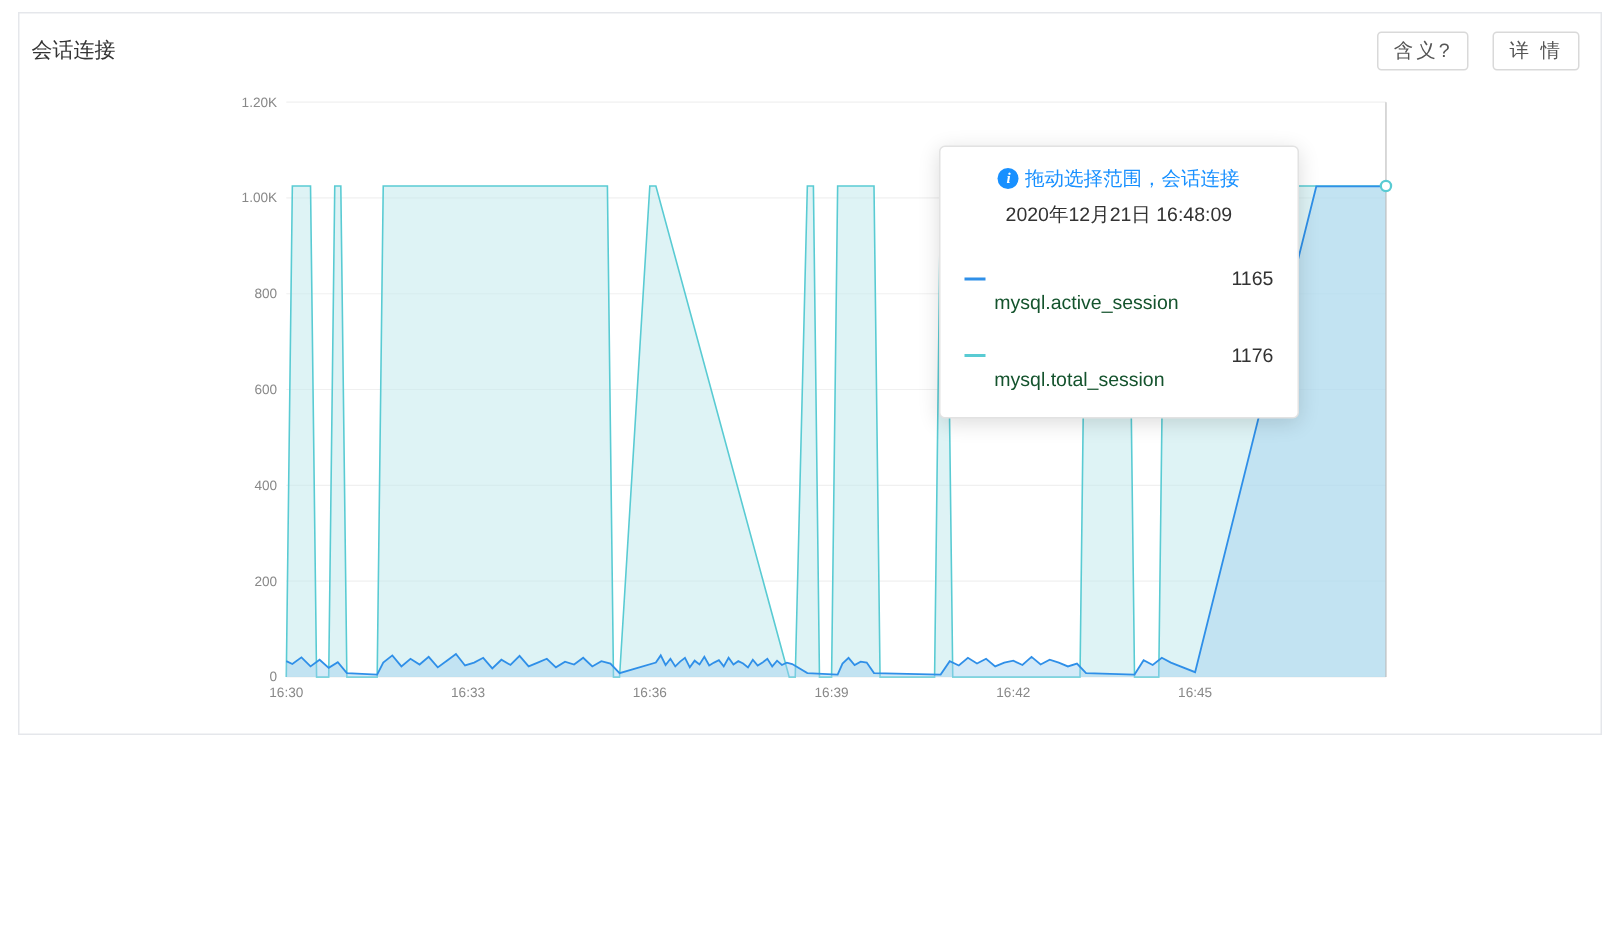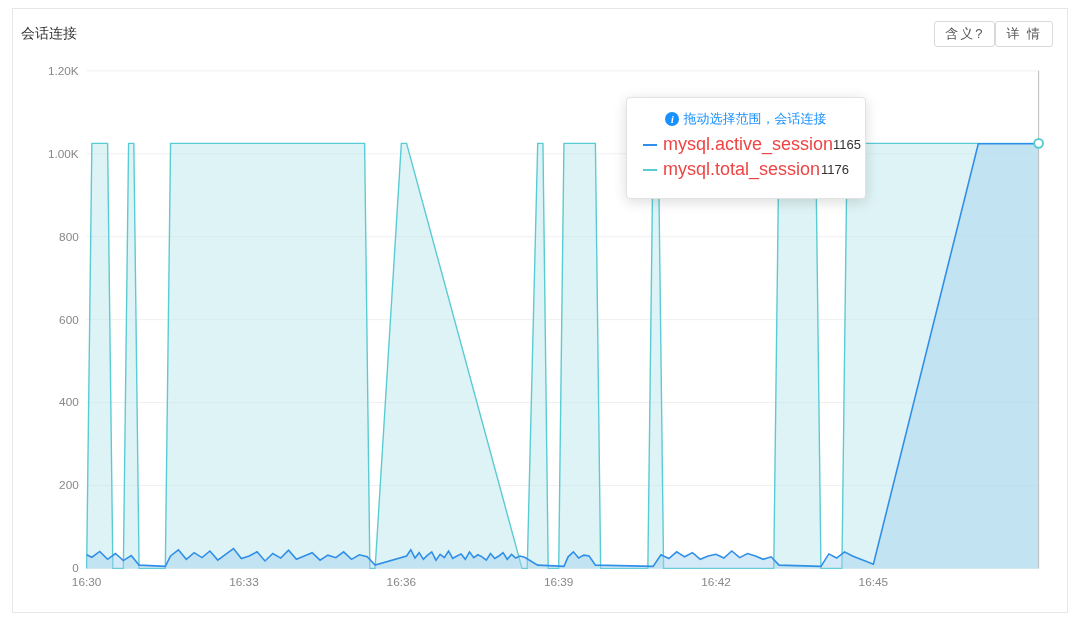--- a/index.html
+++ b/index.html
@@ -5,35 +5,35 @@
     * { box-sizing: border-box; margin: 0; padding: 0; }
     body {
       font-family: -apple-system, "PingFang SC", "Microsoft YaHei", sans-serif;
       background: #fff;
       width: 1080px;
       height: 630px;
       padding: 8px 12px;
     }
     .panel {
       border: 1px solid #e5e7eb;
-      height: 605px;
+      height: 482px;
       position: relative;
       background: #fff;
     }
     .header {
       display: flex;
       align-items: center;
       justify-content: space-between;
       padding: 12px 14px 6px 8px;
     }
     .title {
       font-size: 14px;
       color: #333;
     }
-    .header-btns { display: flex; gap: 0; }
+    .header-btns { display: flex; gap: 16px; }
     .hbtn {
       border: 1px solid #d9d9d9;
       background: #fff;
       border-radius: 3px;
       font-size: 13px;
       color: #555;
       padding: 3px 10px;
       cursor: pointer;
       letter-spacing: 2px;
     }
@@ -83,21 +83,21 @@
       font-weight: bold;
       font-style: italic;
       font-family: Georgia, serif;
       font-size: 10px;
       align-items: center; justify-content: center;
     }
     .tt-time { text-align: center; color: #333; margin-bottom: 10px; }
     .tt-row { display: flex; align-items: center; justify-content: space-between; margin: 4px 0; }
     .tt-left { display: flex; align-items: center; gap: 6px; }
     .tt-dash { width: 14px; height: 2px; display: inline-block; }
-    .tt-label { color: #ef4444; font-size: 18px; }
+    .tt-label { color: #14532d; font-size: 13px; margin-top: 32px; }
     .tt-val { color: #333; }
   </style>
 </head>
 <body>
 
 <div class="panel">
   <div class="header">
     <div class="title">会话连接</div>
     <div class="header-btns">
       <button class="hbtn">含义?</button>
@@ -133,20 +133,21 @@
         <path d="M54 504.08500000000004 L59.33333333333455 506.615 L67.33333333333334 500.71166666666664 L75.33333333333215 508.72333333333336 L83.33333333333094 502.82 L91.33333333333582 509.98833333333334 L99.33333333333461 504.9283333333333 L107.3333333333334 514.6266666666667 L134.0000000000001 515.8916666666667 L139.33333333333465 505.34999999999997 L147.33333333333346 499.02500000000003 L155.33333333333223 508.72333333333336 L163.33333333333104 501.9766666666667 L171.3333333333359 507.03666666666663 L179.3333333333347 500.28999999999996 L187.33333333333348 509.56666666666666 L195.3333333333323 503.66333333333336 L203.3333333333311 497.76 L211.33333333333596 507.88 L219.33333333333476 505.34999999999997 L227.33333333333354 501.1333333333333 L235.33333333333235 510.40999999999997 L243.33333333333113 502.82 L251.333333333336 507.4583333333333 L259.3333333333348 499.4466666666667 L267.3333333333336 508.72333333333336 L275.3333333333324 505.34999999999997 L283.3333333333312 501.9766666666667 L291.33333333333604 509.56666666666666 L299.33333333333485 504.5066666666667 L307.3333333333336 507.03666666666663 L315.3333333333324 501.1333333333333 L323.33333333333127 508.72333333333336 L331.3333333333361 504.08500000000004 L339.3333333333349 506.1933333333333 L347.3333333333337 514.6266666666667 L379.33333333333496 505.34999999999997 L383.59999999999775 499.02500000000003 L387.86666666666656 507.4583333333333 L392.1333333333355 501.9766666666667 L396.3999999999983 508.72333333333336 L400.6666666666671 504.5066666666667 L404.93333333333595 501.1333333333333 L409.19999999999874 509.56666666666666 L413.4666666666676 503.66333333333336 L417.7333333333365 507.03666666666663 L421.99999999999926 500.28999999999996 L426.26666666666813 507.88 L430.53333333333086 505.34999999999997 L434.7999999999997 503.2416666666667 L439.0666666666686 508.72333333333336 L443.3333333333314 501.1333333333333 L447.60000000000025 507.03666666666663 L451.8666666666691 504.08500000000004 L456.1333333333319 506.1933333333333 L460.4000000000007 509.56666666666666 L464.6666666666696 502.82 L468.9333333333324 507.88 L473.20000000000124 505.34999999999997 L477.4666666666701 501.9766666666667 L481.7333333333329 508.72333333333336 L486.0000000000017 503.66333333333336 L490.26666666666455 507.4583333333333 L494.5333333333334 505.34999999999997 L499.3333333333351 506.615 L512.6666666666684 514.6266666666667 L539.3333333333351 515.8916666666667 L543.5999999999979 506.1933333333333 L548.9333333333325 501.1333333333333 L554.2666666666671 507.4583333333333 L559.6000000000016 504.5066666666667 L564.9333333333361 505.34999999999997 L571.3333333333364 514.6266666666667 L629.9999999999983 515.8916666666667 L638.0000000000031 504.08500000000004 L646.000000000002 507.88 L654.0000000000008 501.1333333333333 L661.9999999999995 506.1933333333333 L669.9999999999984 501.9766666666667 L678.0000000000032 508.72333333333336 L686.0000000000019 505.34999999999997 L694.0000000000008 503.66333333333336 L701.9999999999995 507.4583333333333 L709.9999999999984 500.28999999999996 L718.0000000000033 507.03666666666663 L726.000000000002 502.82 L734.0000000000008 505.34999999999997 L741.9999999999997 508.72333333333336 L749.9999999999984 506.1933333333333 L758.0000000000033 514.6266666666667 L800.6666666666677 515.8916666666667 L808.6666666666664 503.2416666666667 L816.6666666666653 507.4583333333333 L824.66666666667 501.1333333333333 L832.6666666666688 505.34999999999997 L854.000000000001 513.7833333333333 L960.6666666666678 86.21333333333331 L1022 86.21333333333331 " class="line-active"></path>
         <line x1="1022" x2="1022" y1="12" y2="518" class="cursor-line"></line>
         <circle cx="1022" cy="85.79166666666669" r="4.5" class="cursor-dot"></circle>
       </svg>
 
     <div class="tooltip" id="tooltip" style="left: 600.92px; top: 38px;">
       <div class="tt-hint">
         <span class="info-icon">i</span>
         <span>拖动选择范围，会话连接</span>
       </div>
+      <div class="tt-time">2020年12月21日 16:48:09</div>
       <div id="tooltip-rows">
           <div class="tt-row">
             <span class="tt-left">
               <span class="tt-dash" style="background:#2f8fe8"></span>
               <span class="tt-label">mysql.active_session</span>
             </span>
             <span class="tt-val">1165</span>
           </div>
           <div class="tt-row">
             <span class="tt-left">

